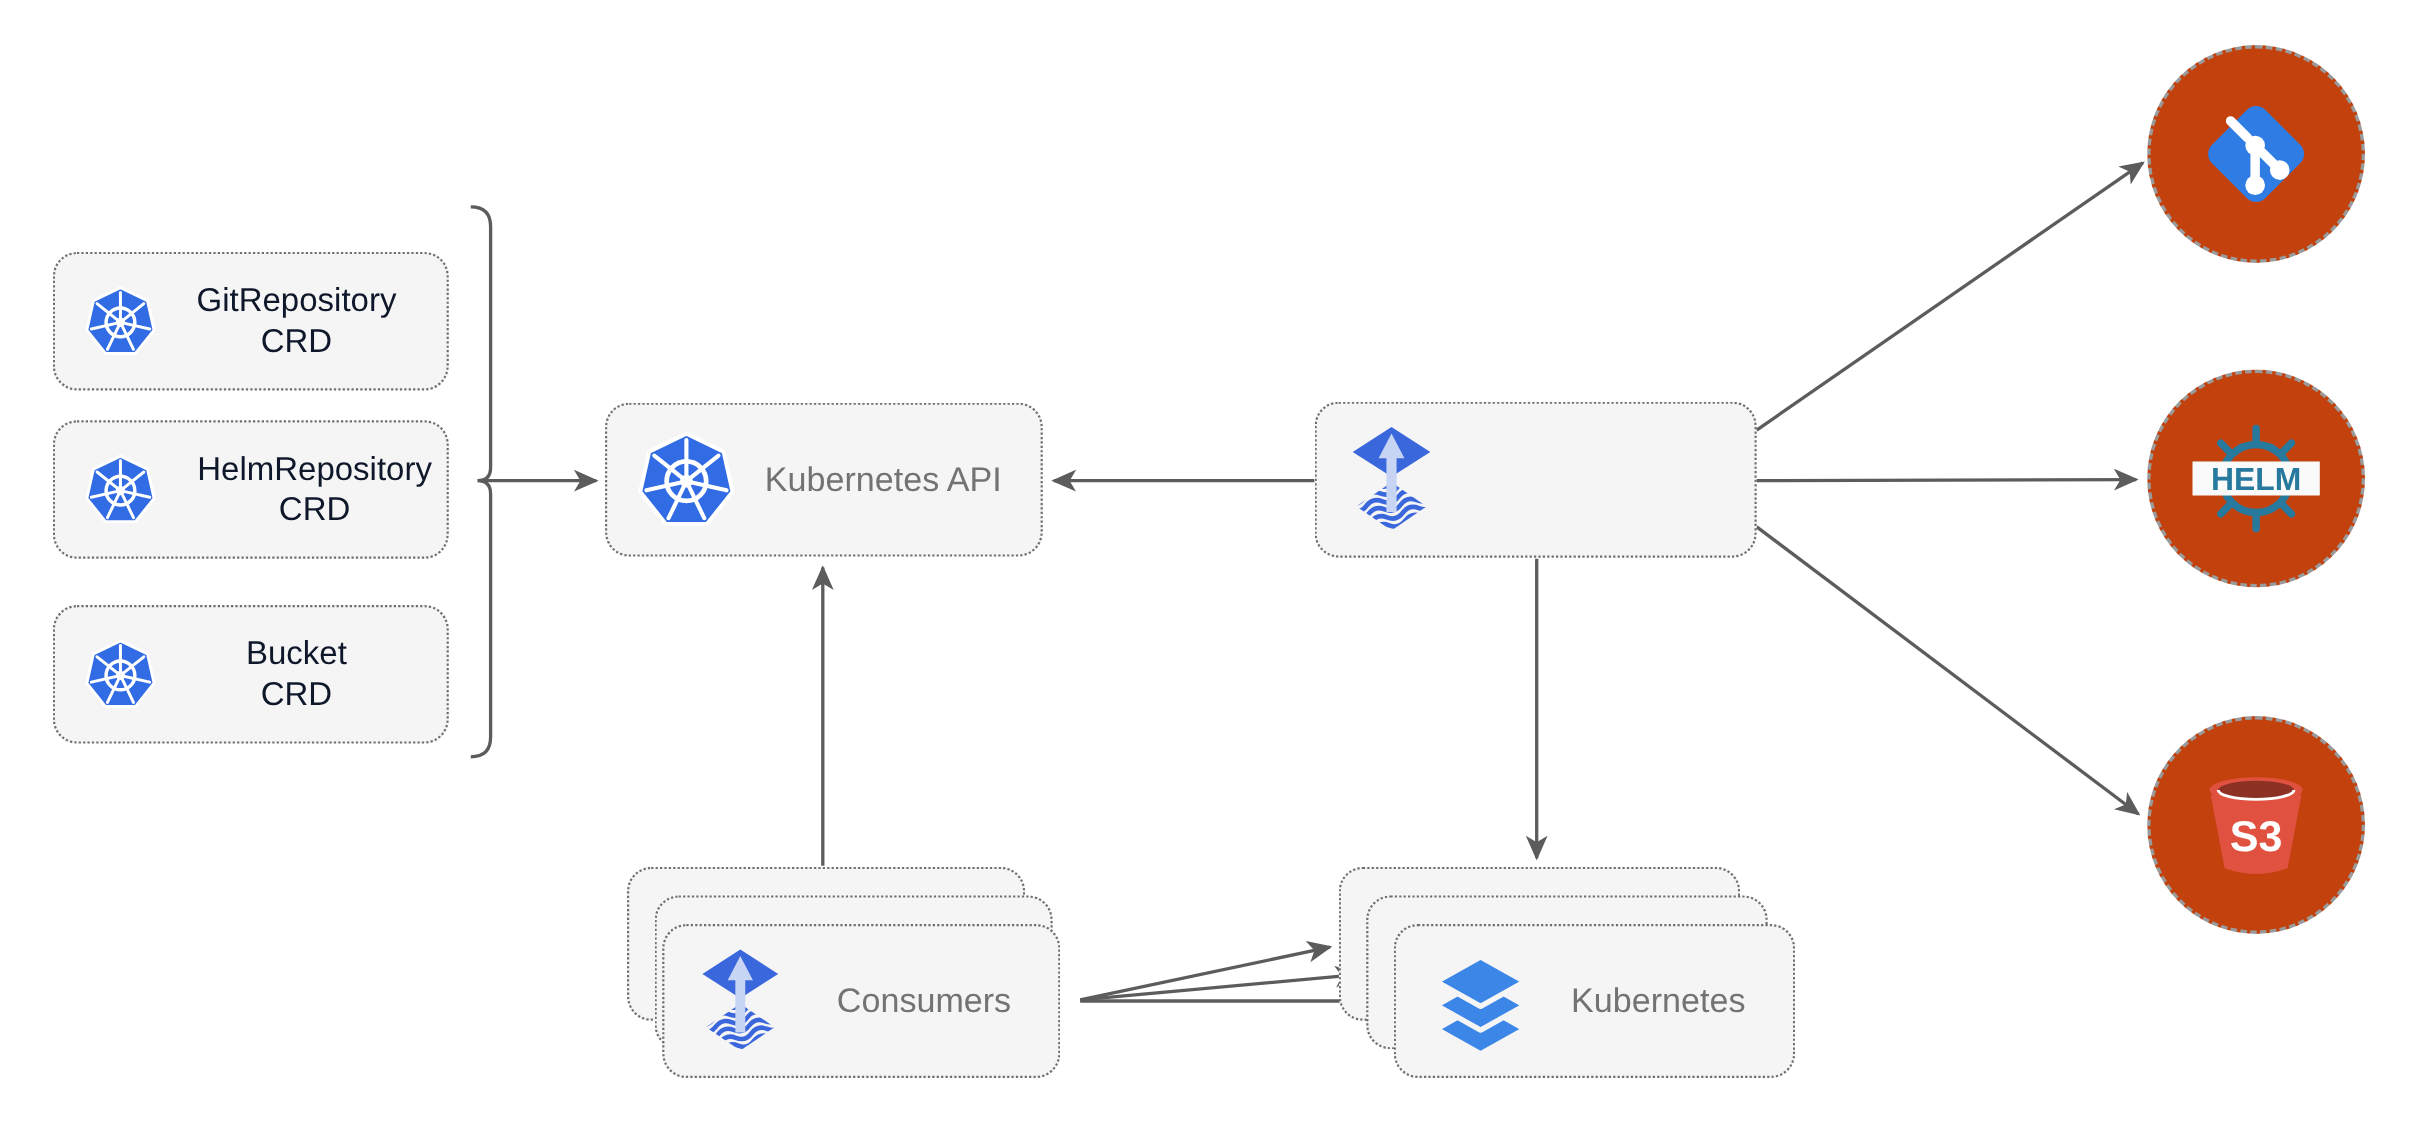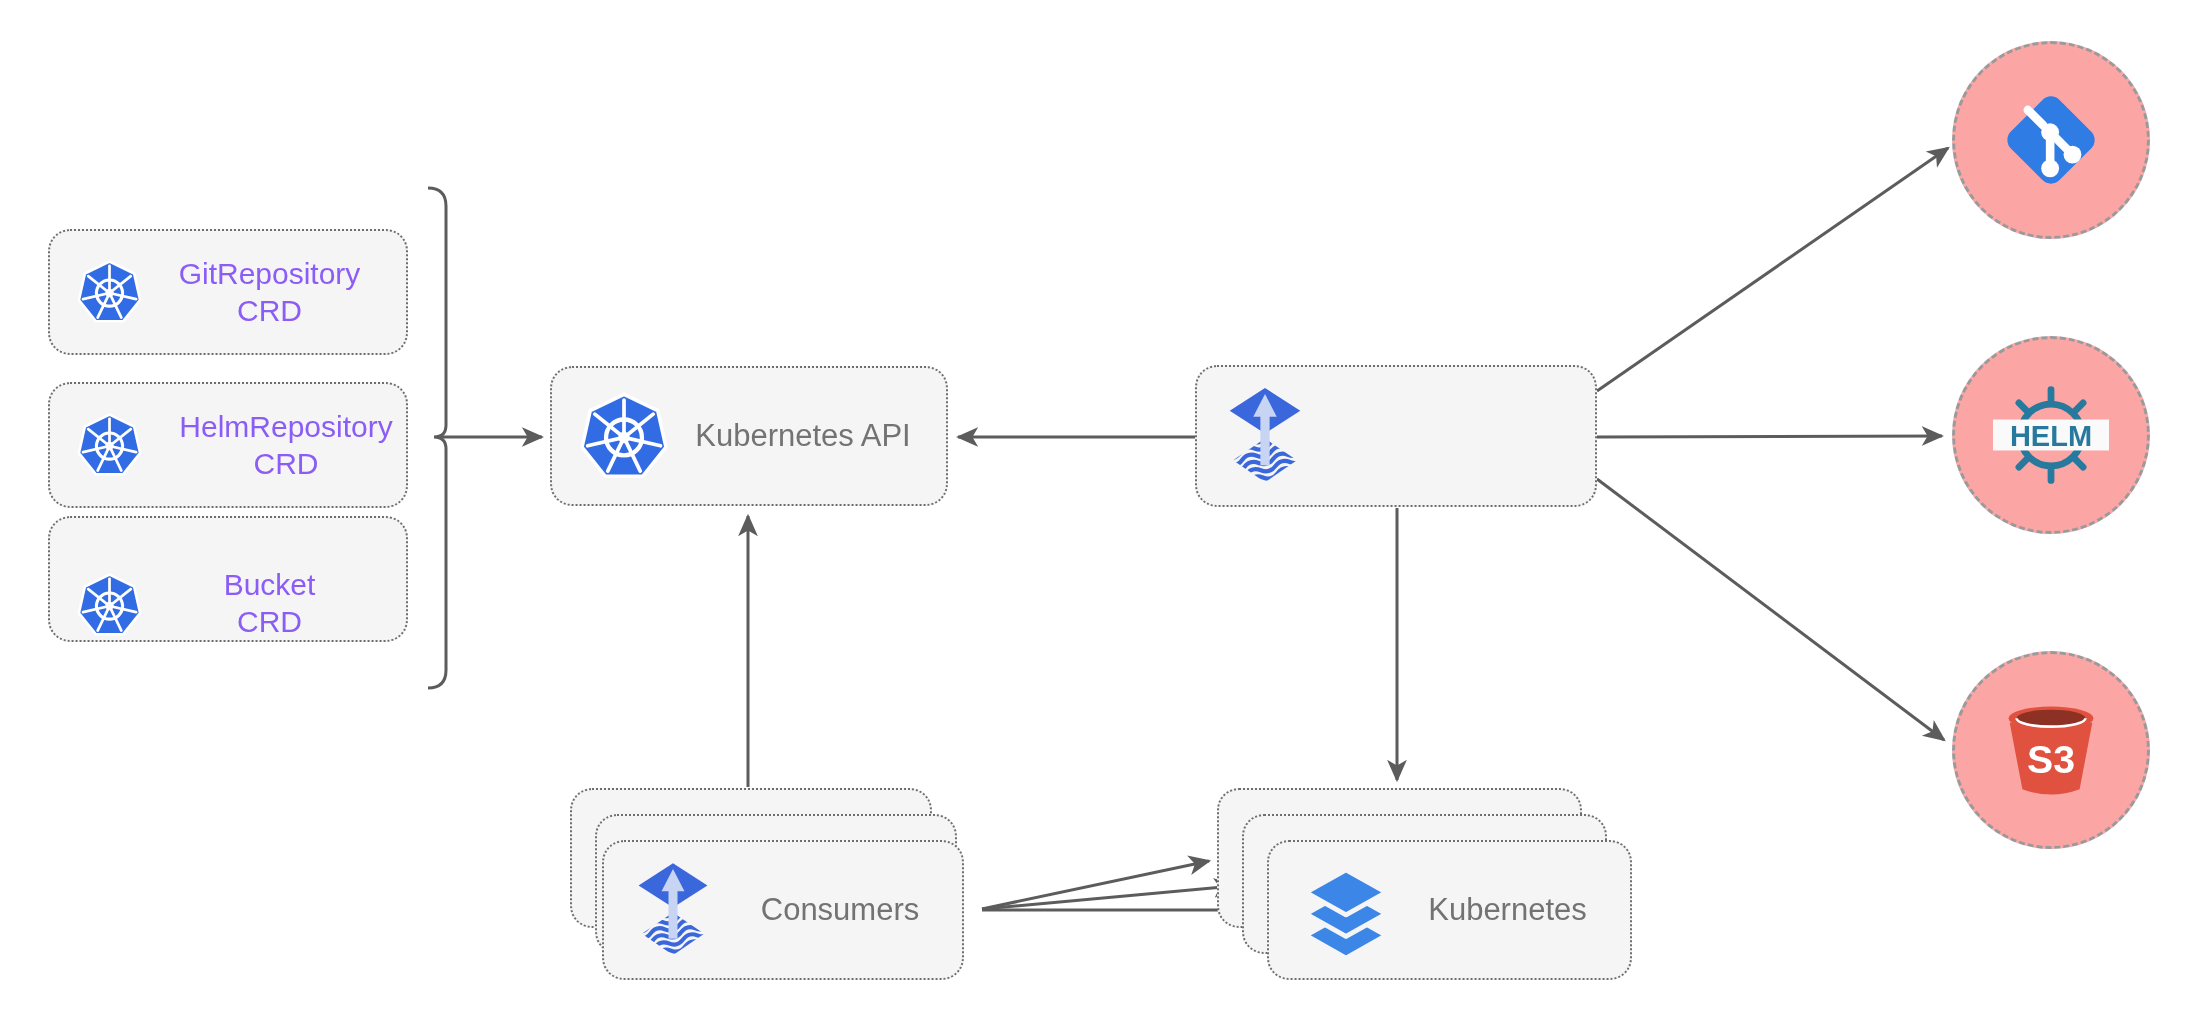--- a/index.html
+++ b/index.html
@@ -2,33 +2,33 @@
 <html><head>
 <meta charset="utf-8">
 <style>
   html,body{margin:0;padding:0;background:#ffffff;}
   body{font-family:"Liberation Sans","DejaVu Sans",sans-serif;color:#111;}
   .canvas{position:relative;width:2196px;height:1030px;background:#fff;overflow:hidden;}
   svg.connectors{position:absolute;left:0;top:0;pointer-events:none;}
 
   .box{position:absolute;background:#F5F5F5;border:2px dotted #6e6e6e;border-radius:22px;
        display:flex;align-items:center;box-sizing:border-box;padding-left:26px;padding-right:10px;}
-  .box .label{flex:1;text-align:center;font-size:30px;line-height:37px;color:#8b5cf6;}
+  .box .label{flex:1;text-align:center;font-size:30px;line-height:37px;color:#0f172a;}
   .label-single{flex:1;text-align:center;font-size:31px;color:#737373;}
 
   .crd-box{left:48px;width:360px;height:126px;}
   .k8s-api-box{left:550px;top:366px;width:398px;height:140px;}
   .source-box{left:1195px;top:365px;width:402px;height:142px;}
 
   .stack-box{position:absolute;background:#F5F5F5;border:2px dotted #6e6e6e;border-radius:22px;
              box-sizing:border-box;}
   .stack-front{display:flex;align-items:center;padding-left:28px;padding-right:10px;}
 
   .ext-circle{position:absolute;left:1952px;width:198px;height:198px;border-radius:50%;
-              background:#fca5a5;border:3px dashed #9a9a9a;box-sizing:border-box;
+              background:#c2410c;border:3px dashed #9a9a9a;box-sizing:border-box;
               display:flex;align-items:center;justify-content:center;}
 
   .icon{flex:0 0 auto;}
 </style>
 </head>
 <body>
 
 <div class="canvas">
 
   <svg class="connectors" width="2196" height="1030" viewBox="0 0 2196 1030">
@@ -87,21 +87,21 @@
       </g>
       <circle cx="32" cy="33" r="12.5" fill="none" stroke="#fff" stroke-width="3"></circle>
       <circle cx="32" cy="33" r="4" fill="#fff"></circle>
     </svg>
     <div class="label">
       <div>HelmRepository</div>
       <div>CRD</div>
     </div>
   </div>
 
-  <div class="box crd-box" style="top:516px;align-items:flex-end;">
+  <div class="box crd-box" style="top:550px;">
     <svg class="icon" width="67" height="70" viewBox="0 0 64 64">
       <polygon points="32,3 55.5,14.3 61.2,39.7 45,60 19,60 2.8,39.7 8.5,14.3" fill="#326CE5" stroke="#fff" stroke-width="2.5" stroke-linejoin="round"></polygon>
       <g stroke="#fff" stroke-width="2.6" stroke-linecap="round">
         <line x1="32" y1="33" x2="32" y2="7"></line>
           <line x1="32" y1="33" x2="52.3" y2="16.8"></line>
         <line x1="32" y1="33" x2="57.4" y2="38.8"></line>
           <line x1="32" y1="33" x2="43.3" y2="56.4"></line>
         <line x1="32" y1="33" x2="20.7" y2="56.4"></line>
           <line x1="32" y1="33" x2="6.7" y2="38.8"></line>
         <line x1="32" y1="33" x2="11.7" y2="16.8"></line>

